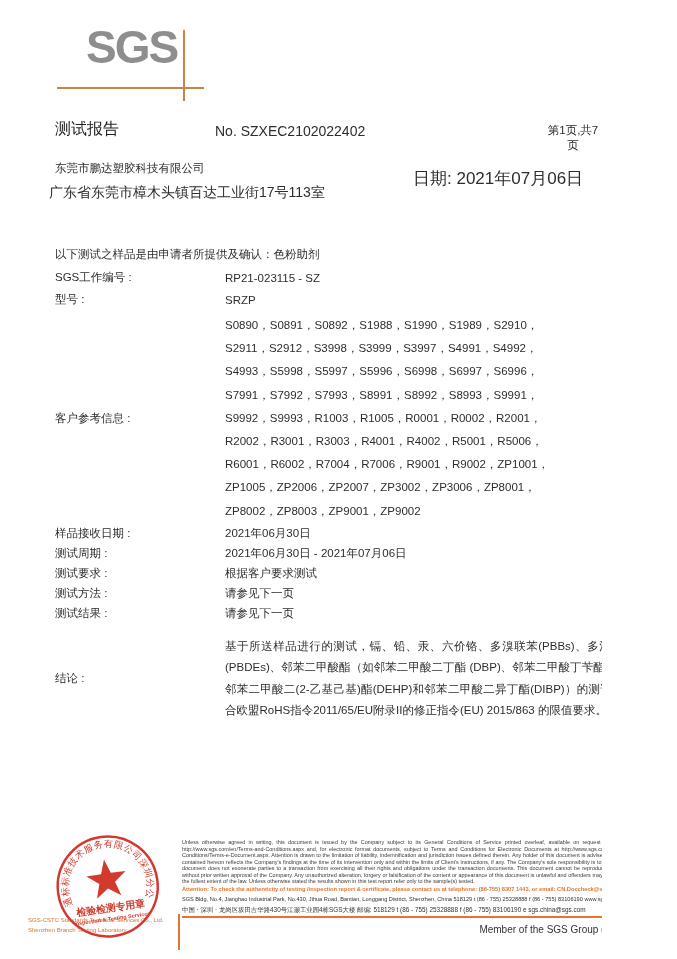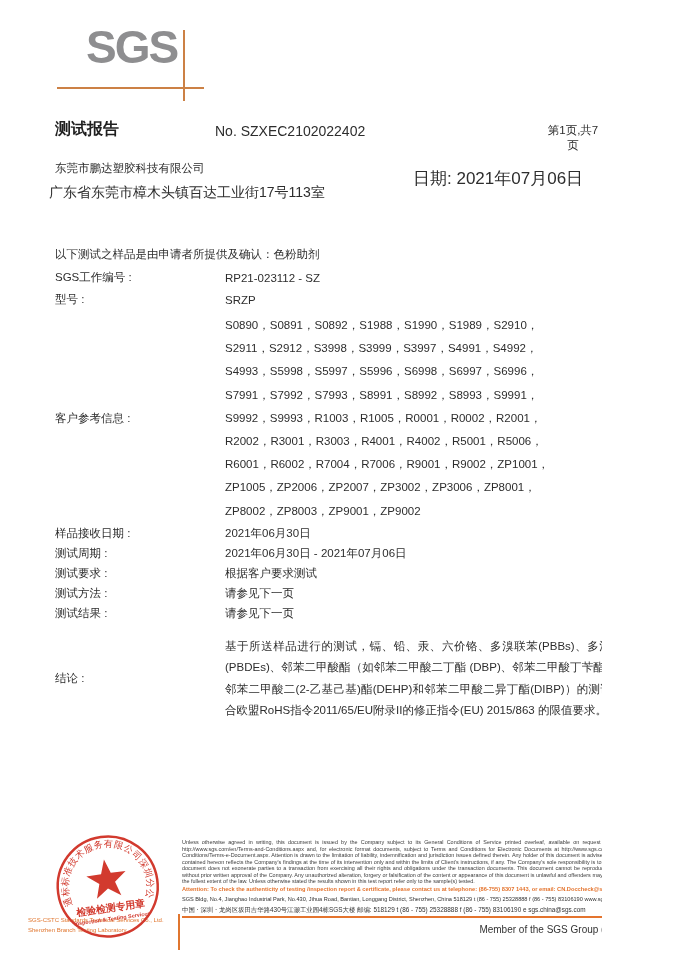--- a/index.html
+++ b/index.html
@@ -6,21 +6,21 @@
   .page{
     position:relative;width:602px;height:959px;background:#ffffff;overflow:hidden;
     font-family:"Liberation Sans","DejaVu Sans",sans-serif;color:#2d2d2d;
   }
   
   .logo-text{position:absolute;left:86px;top:24px;font-size:46px;font-weight:700;
     letter-spacing:-2px;color:#8e8e90;line-height:1;}
   .logo-hline{position:absolute;left:57px;top:87px;width:147px;height:2px;background:#cc8145;}
   .logo-vline{position:absolute;left:183px;top:30px;width:2px;height:71px;background:#cc8145;}
   
-  .report-title{position:absolute;left:55px;top:119px;font-size:16px;font-weight:700;color:#1f1f1f;}
+  .report-title{position:absolute;left:55px;top:119px;font-size:16px;font-weight:400;color:#1f1f1f;}
   .report-no{position:absolute;left:215px;top:123px;font-size:14px;}
   .report-date{position:absolute;left:413px;top:123px;font-size:17px;margin-top:44px;}
   .report-page{position:absolute;left:544px;top:123px;font-size:11.5px;text-align:center;}
   .applicant-name{position:absolute;left:55px;top:161px;font-size:11.5px;}
   .applicant-address{position:absolute;left:49px;top:184px;font-size:14px;}
   
   .form{position:absolute;left:55px;top:247px;width:592px;font-size:11.5px;}
   .statement{margin-bottom:8px;}
   .row{display:flex;align-items:center;}
   .row .lbl{width:170px;flex:0 0 170px;}
@@ -62,21 +62,21 @@
   <div class="report-page">第1页,共7页</div>
 
   <div class="applicant-name">东莞市鹏达塑胶科技有限公司</div>
   <div class="applicant-address">广东省东莞市樟木头镇百达工业街17号113室</div>
 
   <div class="form">
     <div class="statement">以下测试之样品是由申请者所提供及确认：色粉助剂</div>
 
     <div class="row gap-s">
       <div class="lbl">SGS工作编号 :</div>
-      <div class="val">RP21-023112 - SZ</div>
+      <div class="val">RP21-023115 - SZ</div>
     </div>
 
     <div class="row gap-s">
       <div class="lbl">型号 :</div>
       <div class="val">SRZP</div>
     </div>
 
     <div class="row refs">
       <div class="lbl">客户参考信息 :</div>
       <div class="val">

